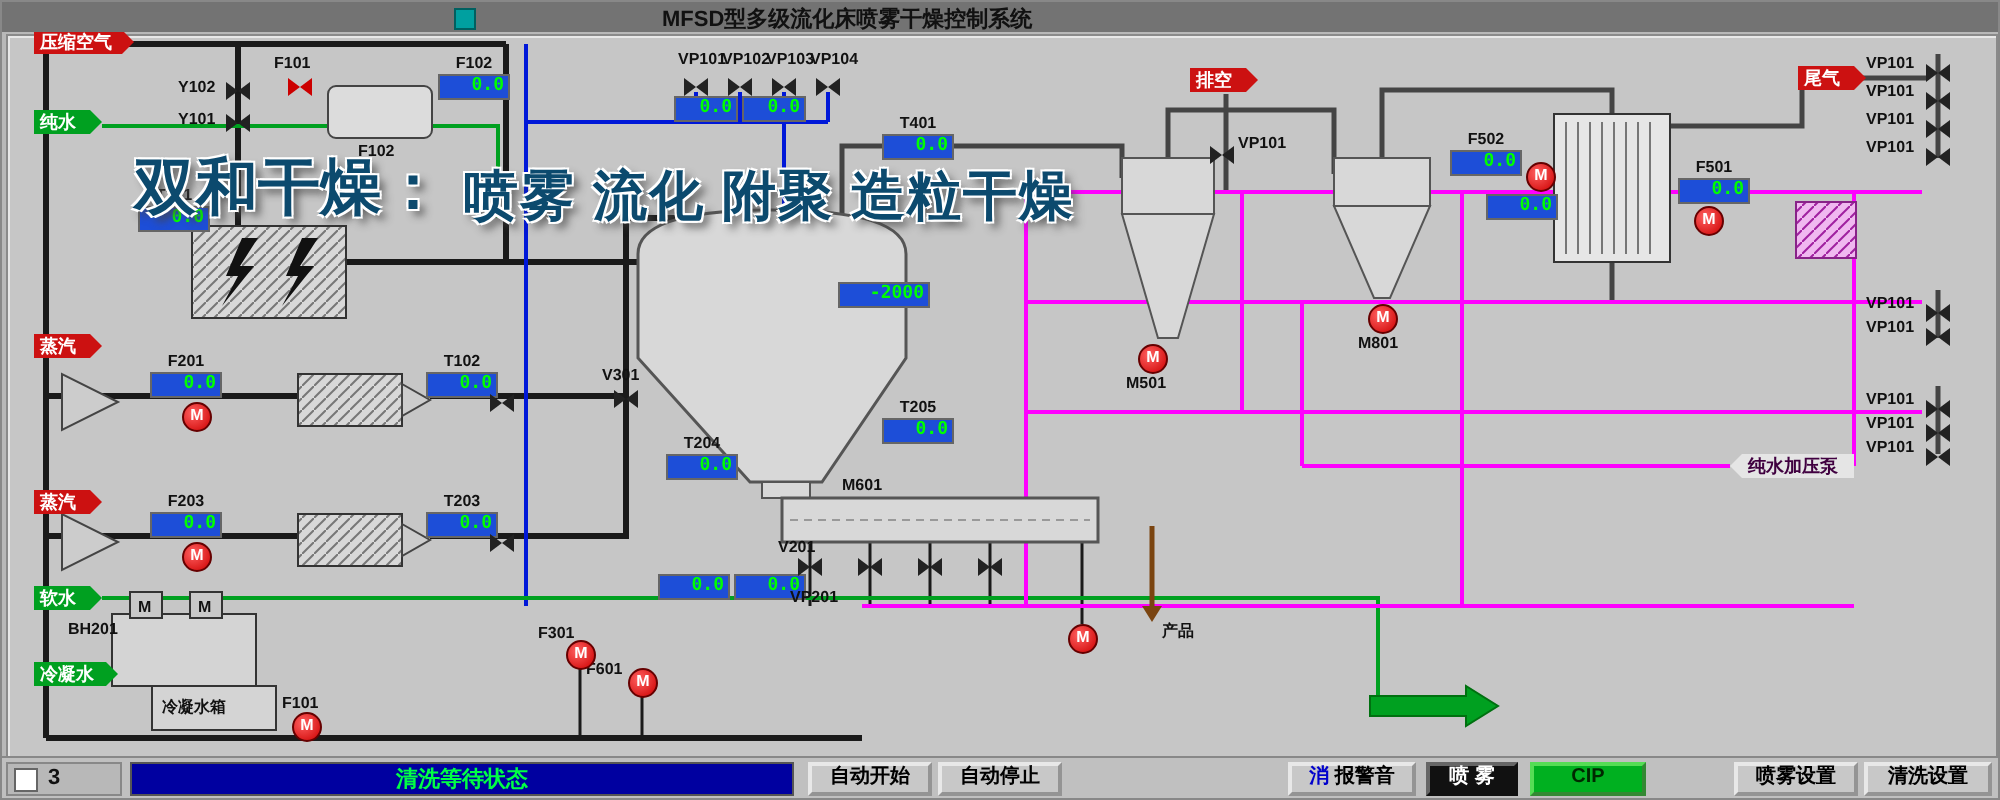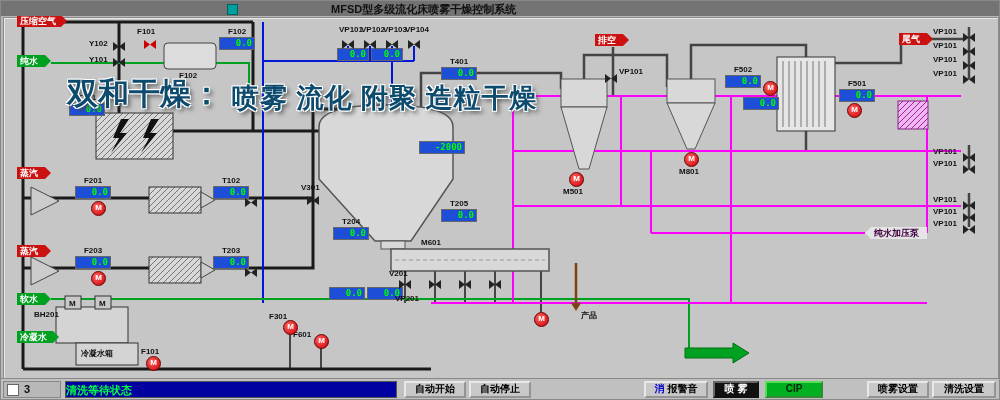--- a/index.html
+++ b/index.html
@@ -25,21 +25,21 @@
   .pump{position:absolute;width:13px;height:13px;border-radius:50%;background:radial-gradient(circle at 35% 35%,#ff6060,#cc0000);border:1px solid #600;color:#fff;font-size:8px;font-weight:bold;text-align:center;line-height:12px;z-index:2;cursor:pointer}
   .estop{position:absolute;left:336px;top:128px;width:80px;height:26px;background:linear-gradient(#ffff66,#d6d600);border:2px outset #eeee88;color:#000;font-size:12px;font-weight:bold;text-align:center;line-height:22px;z-index:3;cursor:pointer;box-sizing:border-box}
   .watermark{position:absolute;left:66px;top:72px;z-index:5;white-space:nowrap;pointer-events:none}
   .wm1,.wm2{font-weight:bold;color:#0c4a6e;text-shadow:-1px -1px 0 #fff,1px -1px 0 #fff,-1px 1px 0 #fff,1px 1px 0 #fff,3px 3px 4px rgba(70,70,70,.9)}
   .wm1{font-size:31px}
   .wm2{font-size:27px;margin-left:10px;position:relative;top:3px;letter-spacing:1px}
   .bottombar{position:absolute;left:0;top:377px;width:1000px;height:23px;background:#c0c0c0;border-top:1px solid #888;z-index:6}
   .pageind{position:absolute;left:2px;top:2px;width:58px;height:17px;background:#b8b8b8;border:1px solid #888;box-sizing:border-box}
   .pagesq{position:absolute;left:3px;top:2px;width:10px;height:10px;background:#fff;border:1px solid #666}
   .pagenum{position:absolute;left:20px;top:1px;font-size:11px;font-weight:bold;color:#111}
-  .statusbar{position:absolute;left:64px;top:2px;width:332px;height:17px;background:#0000a0;border:1px solid #555;color:#00ff44;font-size:11px;font-weight:bold;text-align:left;line-height:16px;box-sizing:border-box}
+  .statusbar{position:absolute;left:64px;top:2px;width:332px;height:17px;background:#0000a0;border:1px solid #555;color:#00ff44;font-size:11px;font-weight:bold;text-align:center;line-height:16px;box-sizing:border-box}
   .btn{position:absolute;top:2px;height:17px;border:2px outset #e8e8e8;background:#c8c8c8;font-size:10px;font-weight:bold;color:#000;text-align:center;line-height:12px;cursor:pointer;box-sizing:border-box;white-space:nowrap}
   .btn-black{background:#111;color:#fff;border:2px outset #666}
   .btn-green{background:#00b020;color:#002800;border:2px outset #55dd55}
   .accent{color:#0000cc}
 </style>
 </head>
 <body>
 
 <div class="panel"></div>
 

